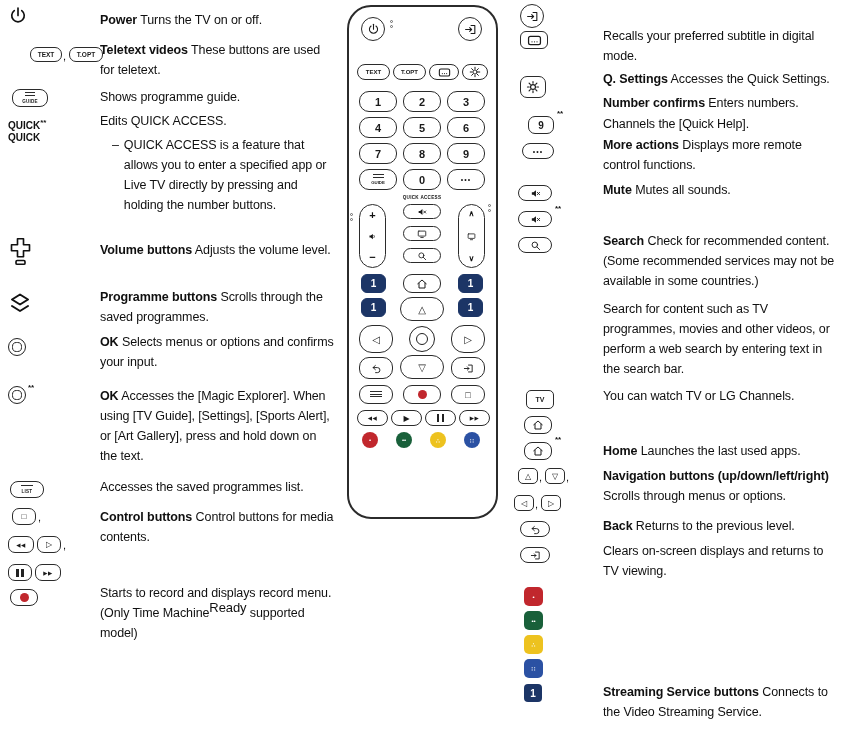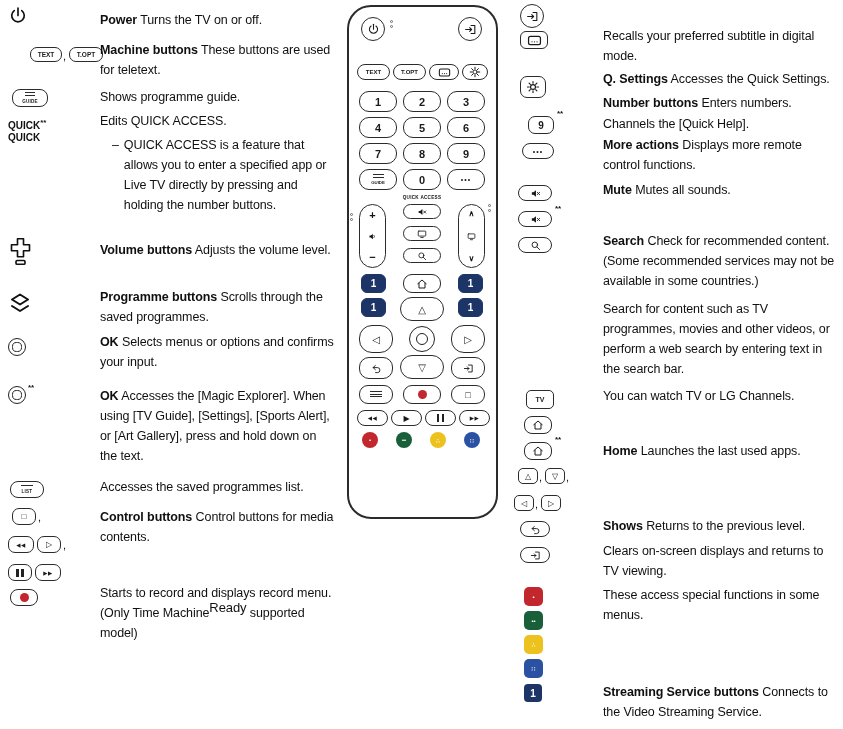--- a/index.html
+++ b/index.html
@@ -170,21 +170,21 @@
     </div>
   <div class="btn abs" style="left:35px;top:564px;width:26px;height:17px;border-radius:7px;font-size:5.5px;letter-spacing:.5px">
       <span>▶▶</span>
     </div>
 
   <div class="btn abs" style="left:10px;top:589px;width:28px;height:17px;border-radius:8px">
       <span class="recdot"></span>
     </div>
 
   <p class="para lp" style="top:10px"><b>Power</b><span> Turns the TV on or off.</span></p>
-  <p class="para lp" style="top:40px"><b>Machine buttons</b><span> These buttons are used for teletext.</span></p>
+  <p class="para lp" style="top:40px"><b>Teletext videos</b><span> These buttons are used for teletext.</span></p>
   <p class="para lp" style="top:87px"><span>Shows programme guide.</span></p>
   <p class="para lp" style="top:111px"><span>Edits QUICK ACCESS.</span></p>
   <p class="para lp bullet" style="top:135px">
       <span class="dash">–</span>
       <span class="btext">QUICK ACCESS is a feature that allows you to enter a specified app or Live TV directly by pressing and holding the number buttons.</span>
     </p>
   <p class="para lp" style="top:240px"><b>Volume buttons</b><span> Adjusts the volume level.</span></p>
   <p class="para lp" style="top:287px"><b>Programme buttons</b><span> Scrolls through the saved programmes.</span></p>
   <p class="para lp" style="top:332px"><b>OK</b><span> Selects menus or options and confirms your input.</span></p>
   <p class="para lp" style="top:386px"><b>OK</b><span> Accesses the [Magic Explorer]. When using [TV Guide], [Settings], [Sports Alert], or [Art Gallery], press and hold down on the text.</span></p>
@@ -484,26 +484,26 @@
     </div>
   <div class="csq abs" style="left:524px;top:659px;width:19px;height:19px;background:#2b51a3;font-size:6px">
       <span>∷</span>
     </div>
   <div class="csq abs" style="left:524px;top:684px;width:18px;height:18px;background:#1c3566;border-radius:4px;font-size:10px">
       <span>1</span>
     </div>
 
   <p class="para rp" style="top:26px"><span>Recalls your preferred subtitle in digital mode.</span></p>
   <p class="para rp" style="top:69px"><b>Q. Settings</b><span> Accesses the Quick Settings.</span></p>
-  <p class="para rp" style="top:93px"><b>Number buttons</b><span> Enters numbers.</span></p>
+  <p class="para rp" style="top:93px"><b>Number confirms</b><span> Enters numbers.</span></p>
   <p class="para rp" style="top:114px"><span>Channels the [Quick Help].</span></p>
   <p class="para rp" style="top:135px"><b>More actions</b><span> Displays more remote control functions.</span></p>
   <p class="para rp" style="top:180px"><b>Mute</b><span> Mutes all sounds.</span></p>
   <p class="para rp" style="top:231px"><b>Search</b><span> Check for recommended content. (Some recommended services may not be available in some countries.)</span></p>
   <p class="para rp" style="top:299px"><span>Search for content such as TV programmes, movies and other videos, or perform a web search by entering text in the search bar.</span></p>
   <p class="para rp" style="top:386px"><span>You can watch TV or LG Channels.</span></p>
   <p class="para rp" style="top:441px"><b>Home</b><span> Launches the last used apps.</span></p>
-  <p class="para rp" style="top:516px"><b>Shows</b><span> Returns to the previous level.</span></p>
+  <p class="para rp" style="top:466px"><b>Navigation buttons (up/down/left/right)</b><span> Scrolls through menus or options.</span></p>
+  <p class="para rp" style="top:516px"><b>Back</b><span> Returns to the previous level.</span></p>
   <p class="para rp" style="top:541px"><span>Clears on-screen displays and returns to TV viewing.</span></p>
-  <p class="para rp" style="top:585px"><span>These access special functions in some menus.</span></p>
   <p class="para rp" style="top:682px"><b>Streaming Service buttons</b><span> Connects to the Video Streaming Service.</span></p>
 
 </div>
 
 </body></html>

